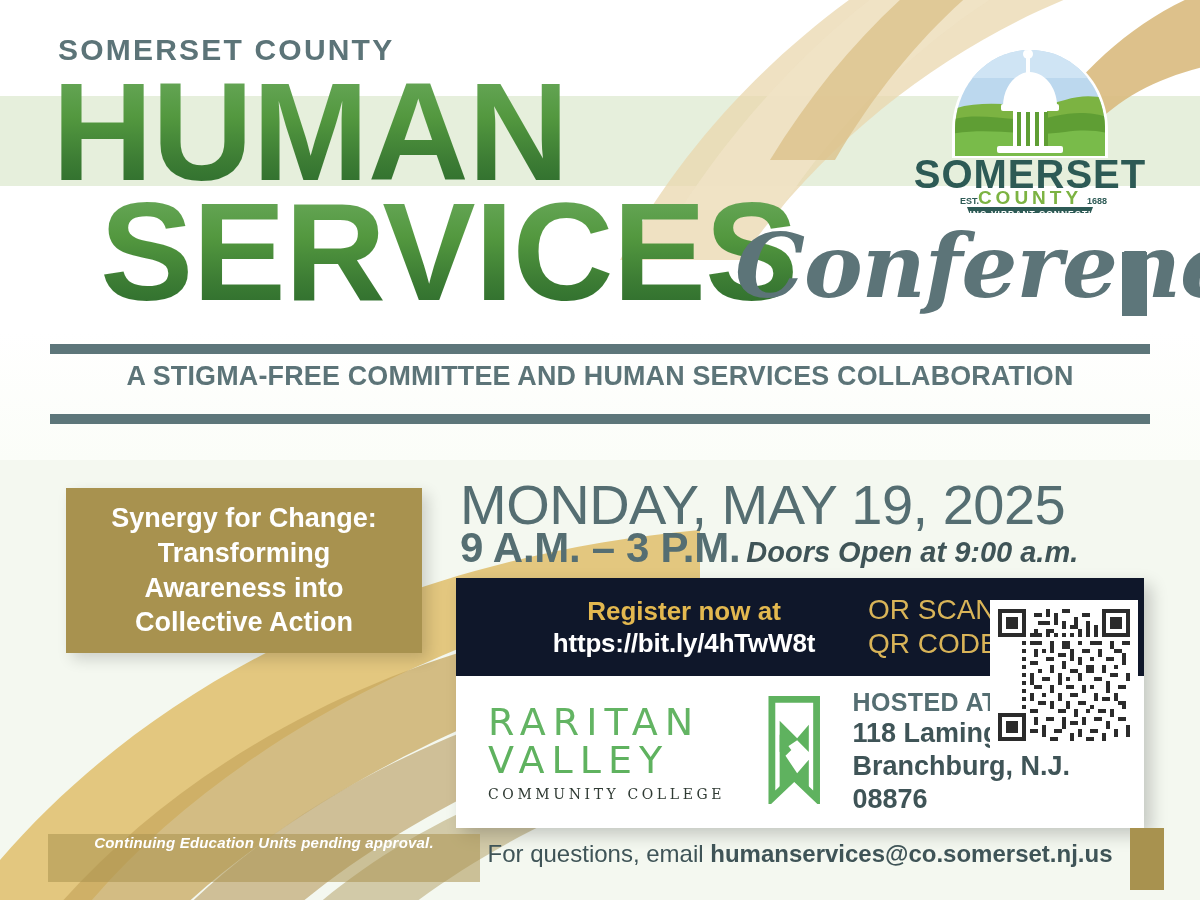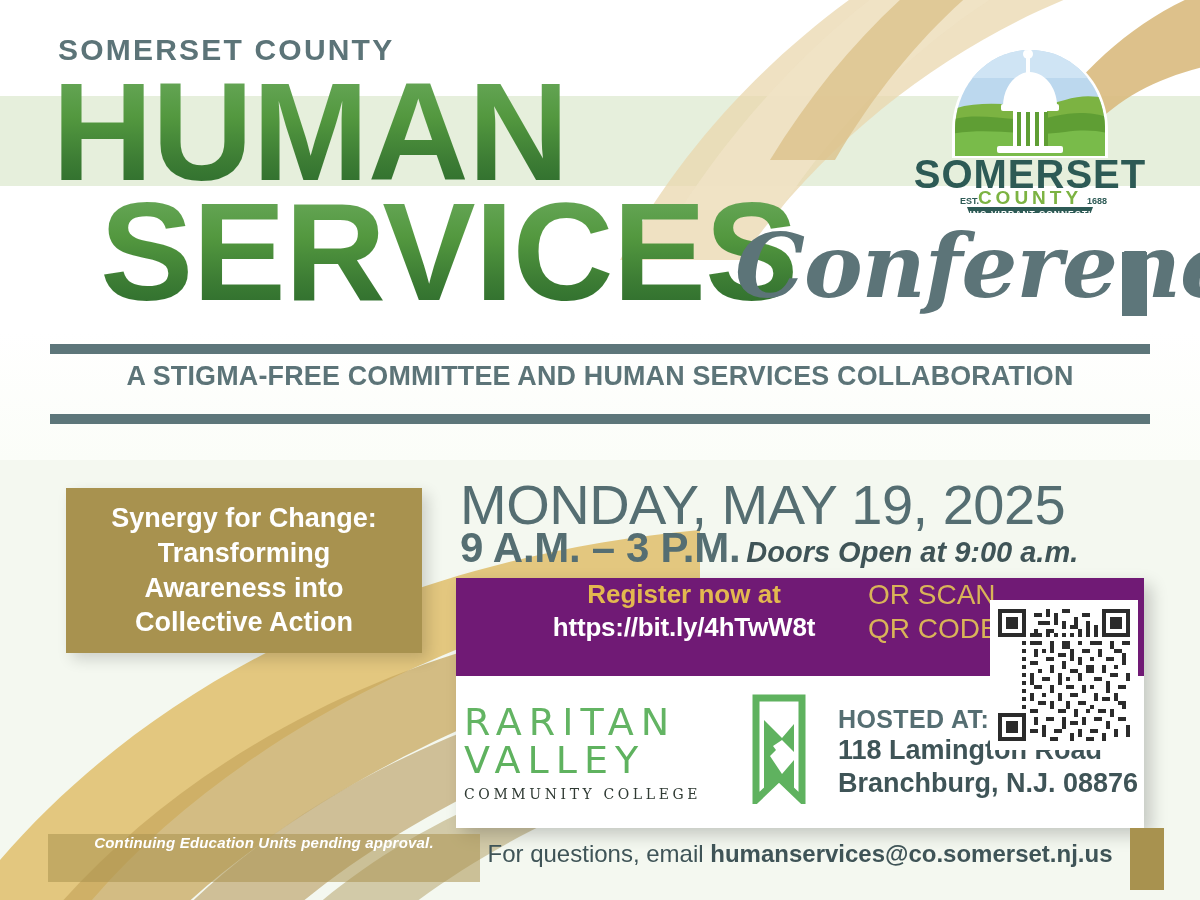--- a/index.html
+++ b/index.html
@@ -88,38 +88,38 @@
   }
   .time-main{font-size:42px;font-weight:bold;color:#556e72;letter-spacing:-.3px;}
   .time-note{font-size:29px;font-weight:bold;font-style:italic;color:#3f5457;}
 
   
   .reg-wrap{
     position:absolute;left:456px;top:578px;width:688px;height:250px;
     box-shadow:7px 7px 16px rgba(0,0,0,.2);
   }
   .reg-top{
-    position:relative;height:98px;background:#701a75;display:flex;
+    position:relative;height:98px;background:#0f172a;display:flex;align-items:center;
   }
   .reg-left{padding-left:58px;text-align:center;width:340px;}
   .reg-head{font-size:26px;font-weight:bold;color:#e3b84f;line-height:1.25;}
   .reg-url{font-size:26px;font-weight:bold;color:#ffffff;line-height:1.25;letter-spacing:-.2px;}
   .reg-scan{
     font-size:28px;color:#d9b458;line-height:1.22;margin-left:14px;
   }
   .qr-holder{
     position:absolute;right:6px;top:22px;width:148px;height:150px;
     background:#ffffff;padding:8px;box-sizing:border-box;
   }
   .qr-holder svg{display:block;width:100%;height:100%;}
 
   .reg-bot{
     height:152px;background:#ffffff;display:flex;align-items:center;
   }
-  .rvcc{padding-left:8px;width:282px;}
+  .rvcc{padding-left:32px;width:282px;}
   .rvcc-word{
     font-family:"DejaVu Sans", sans-serif;
     font-size:38px;letter-spacing:7px;color:#63b463;line-height:1.0;
   }
   .rvcc-word.v{color:#5fb25f;}
   .rvcc-cc{
     font-family:"DejaVu Serif", serif;
     font-size:14px;letter-spacing:3.6px;color:#2f3a33;margin-top:7px;
   }
   .ribbon{margin-left:6px;margin-top:-6px;}

